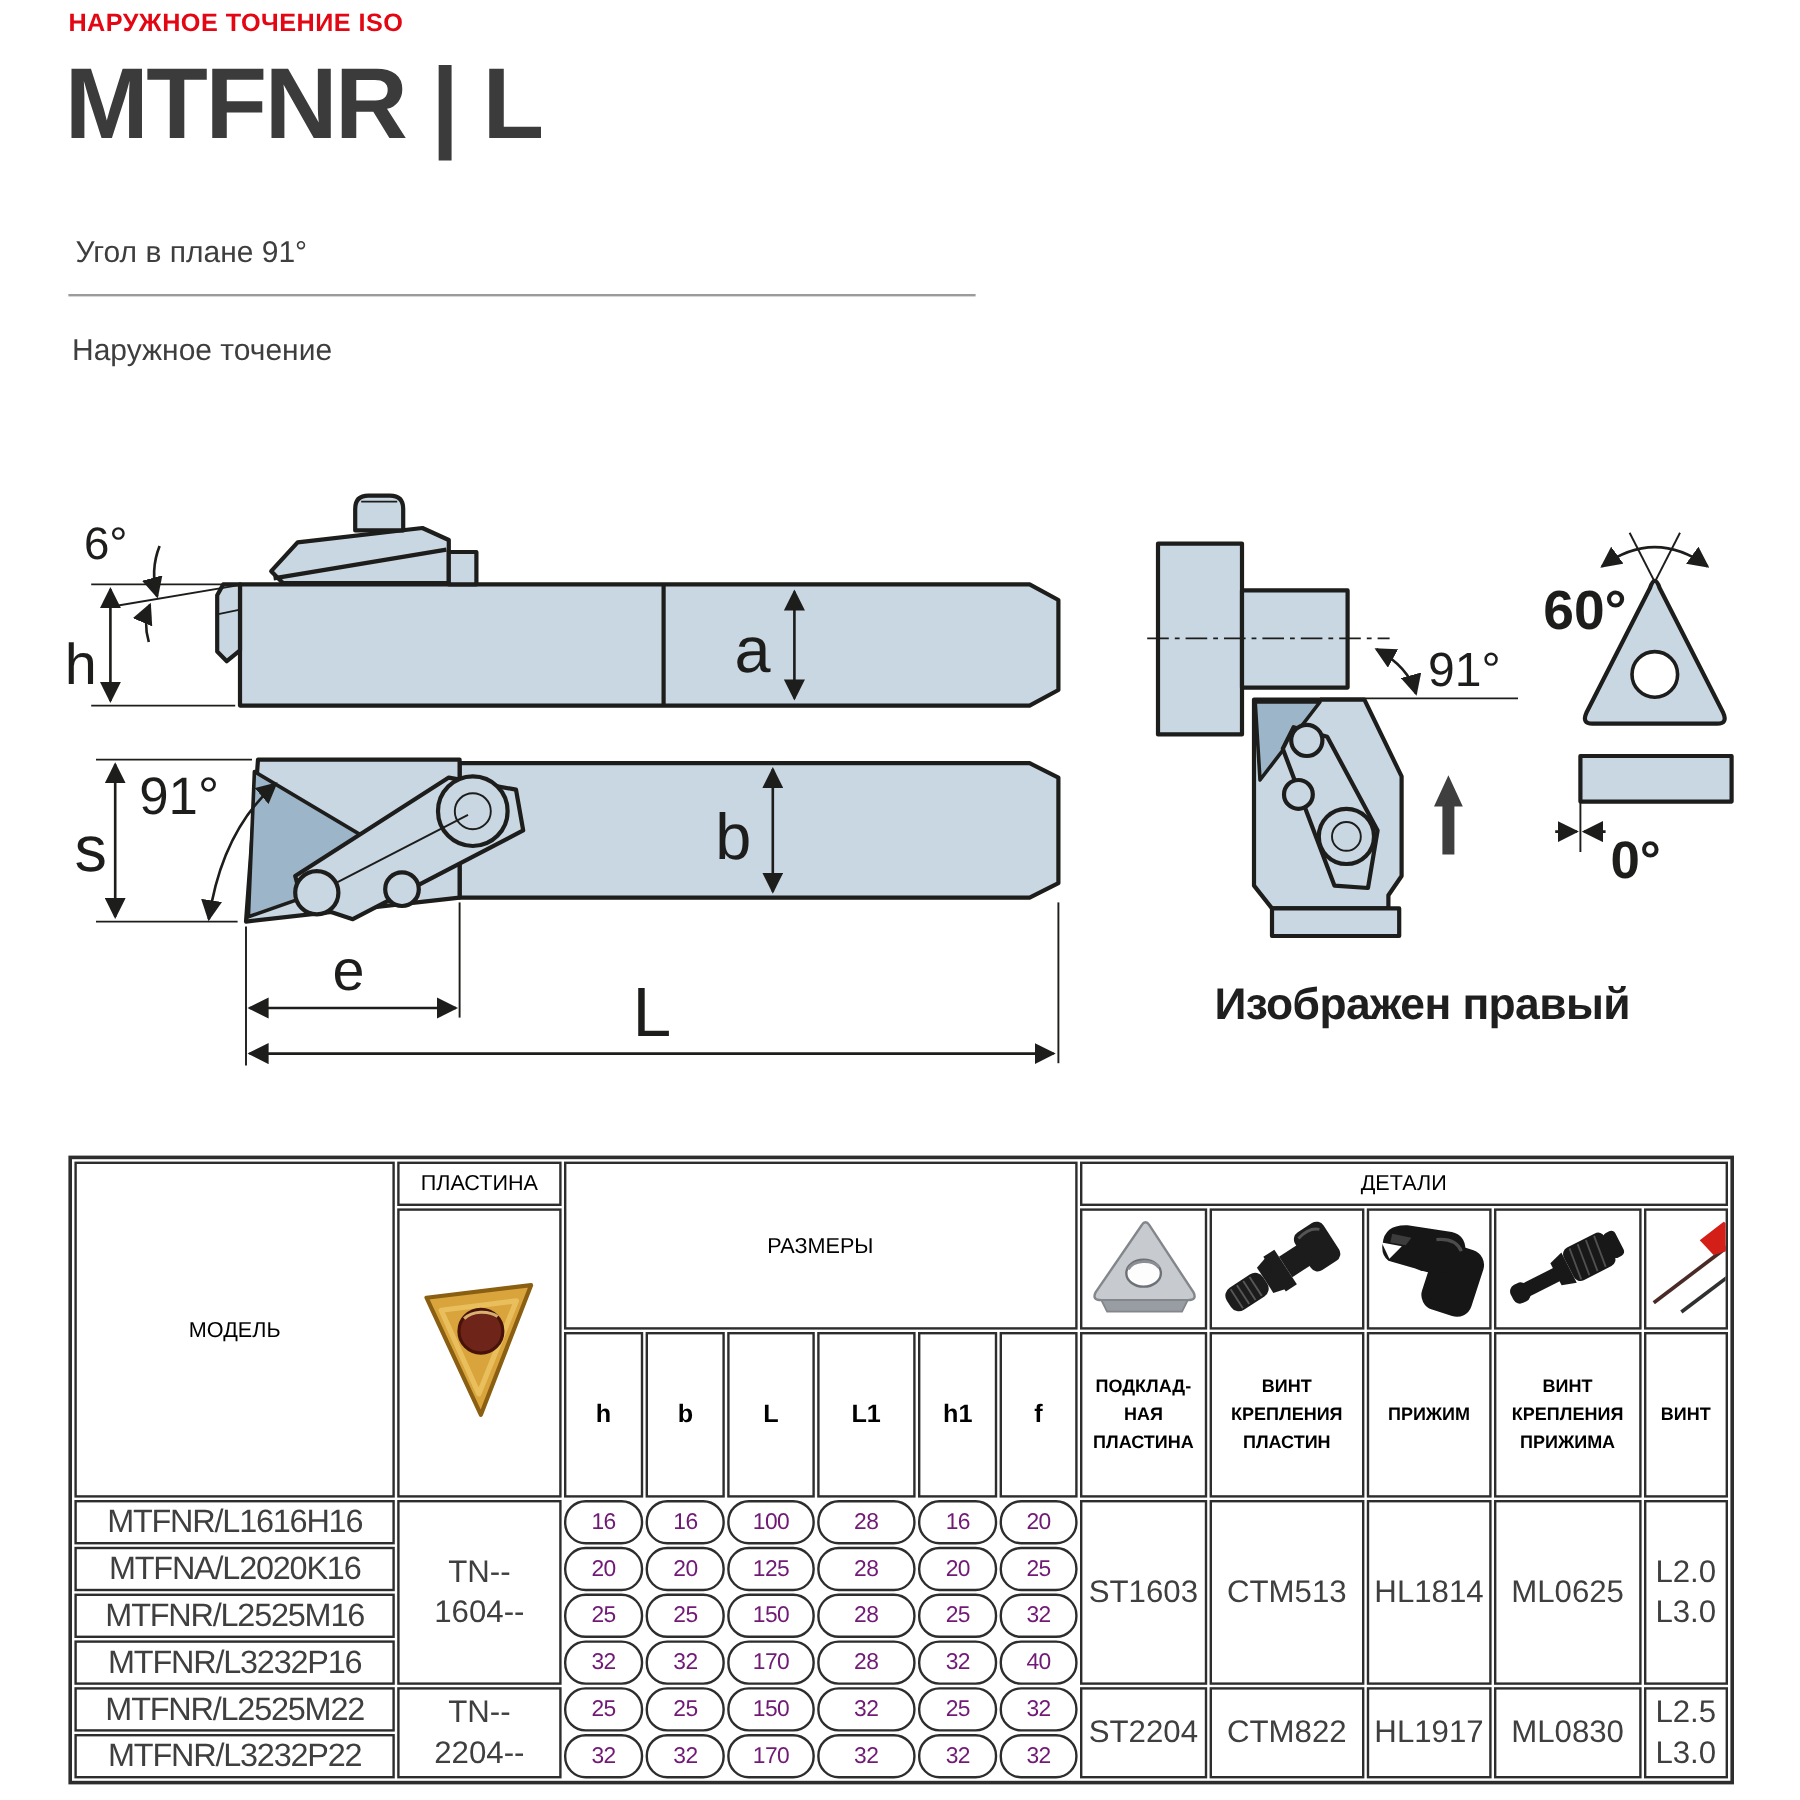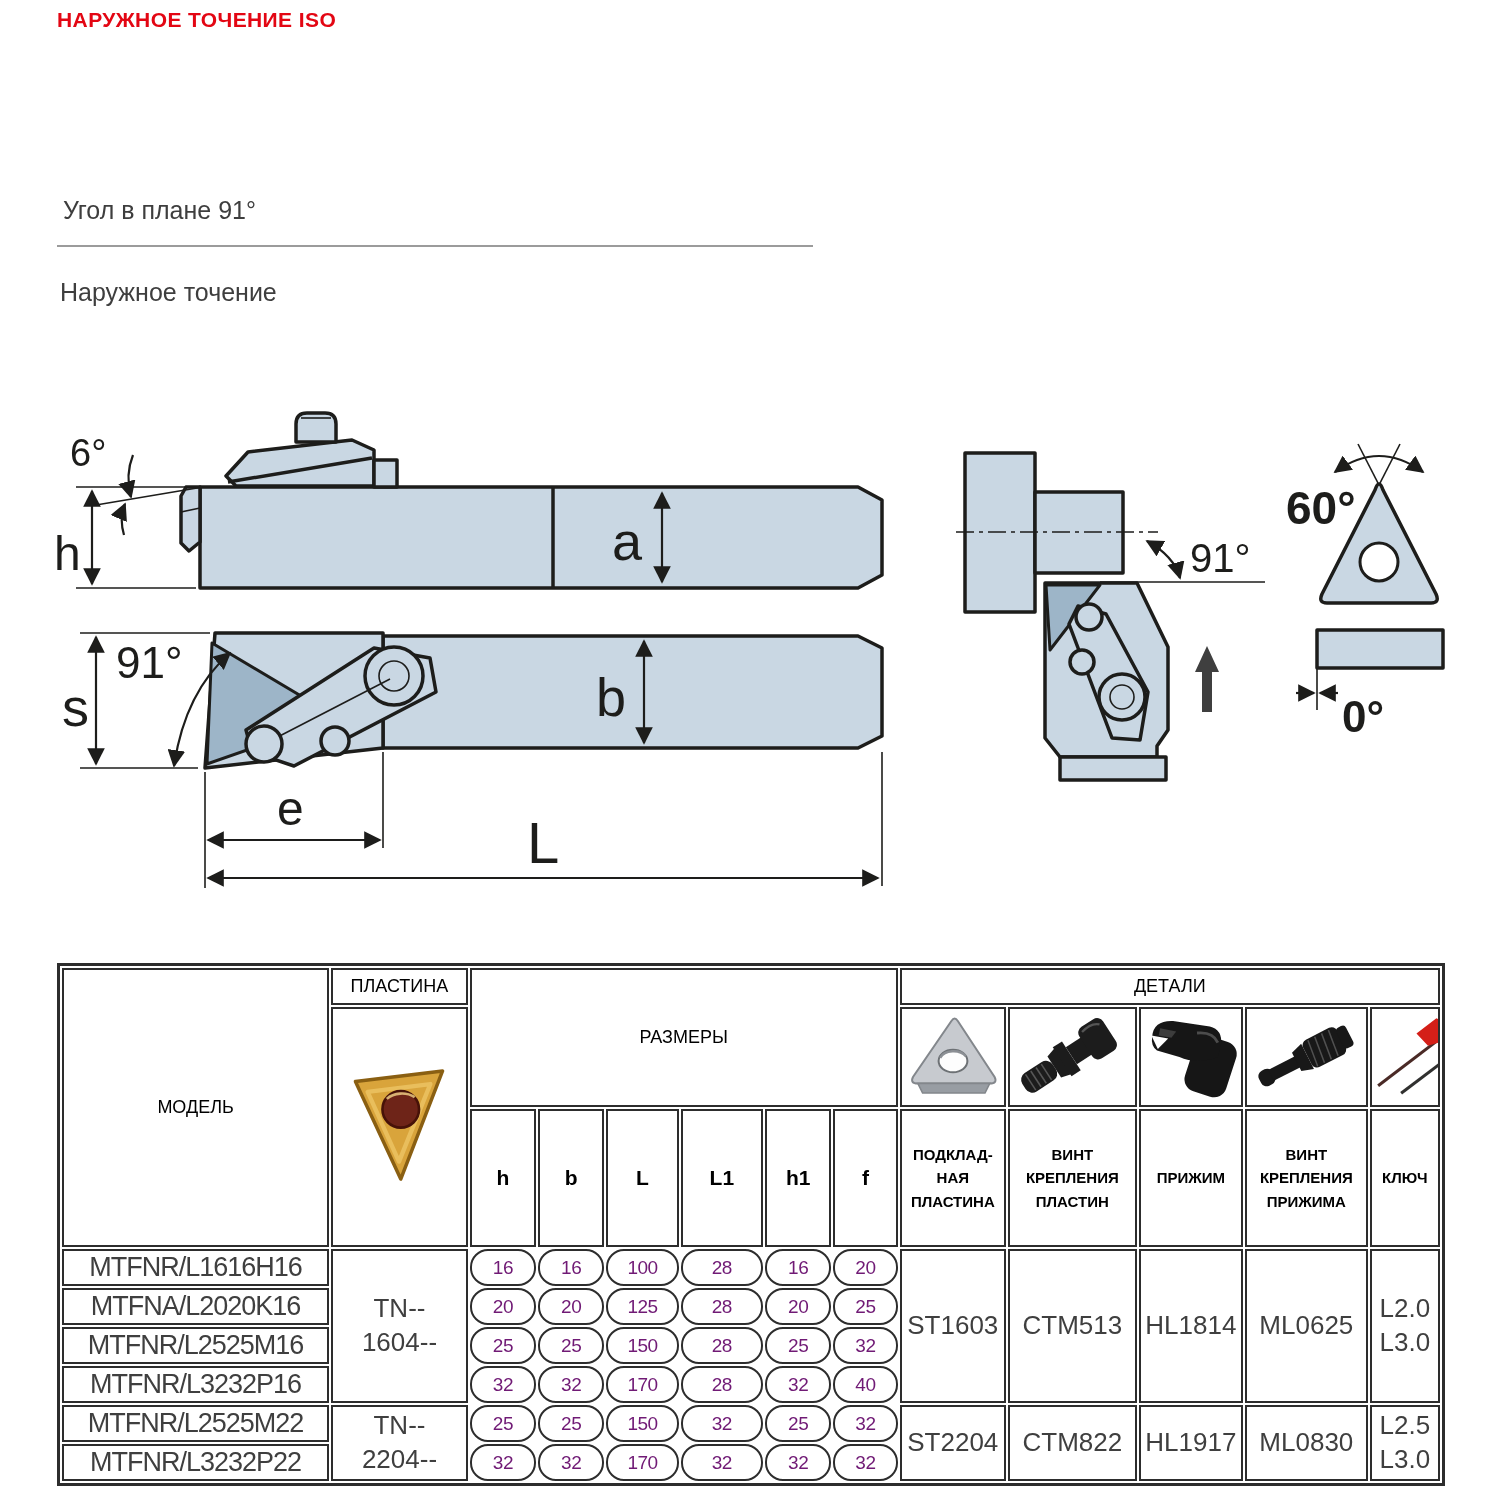--- a/index.html
+++ b/index.html
@@ -36,20 +36,21 @@
   td.imgc{vertical-align:middle;}
   td.insimg{vertical-align:top;padding-top:14px;}
   tr.rA{height:37px;} tr.rB{height:98px;} tr.rC{height:138px;} tr.dr{height:37px;}
 </style>
 </head>
 <body>
 
 <div class="page">
 
   <div class="abs cat-label">НАРУЖНОЕ ТОЧЕНИЕ ISO</div>
+  <h1 class="abs page-title">MTFNR | L</h1>
   <div class="abs sub-angle">Угол в плане 91°</div>
   <div class="abs rule"></div>
   <div class="abs sub-oper">Наружное точение</div>
 
   <svg class="abs" style="left:40px;top:400px;" width="920" height="500" viewBox="0 0 920 500">
     <defs>
       <marker id="ma" viewBox="0 0 10 10" refX="9" refY="5" markerWidth="8" markerHeight="8" orient="auto-start-reverse">
           <path d="M0,0 L10,5 L0,10 Z" fill="#1d1d1b"></path>
         </marker>
     </defs>
@@ -143,20 +144,21 @@
       <text x="336" y="114" font-size="46" font-weight="bold">60°</text>
 
       <path class="shape" d="M367,220 L493,220 L493,258 L367,258 Z"></path>
       <line class="thin" x1="367" y1="258" x2="367" y2="300"></line>
       <line class="dim" x1="346" y1="283" x2="364" y2="283" marker-end="url(#ma)"></line>
       <line class="dim" x1="388" y1="283" x2="370" y2="283" marker-end="url(#ma)"></line>
       <text x="392" y="322" font-size="44" font-weight="bold">0°</text>
     </g>
   </svg>
 
+  <div class="abs drawing-caption">Изображен правый</div>
 
   <table class="spec">
     <colgroup>
       <col style="width:266px">
         <col style="width:136px">
       <col style="width:66px">
         <col style="width:66px">
         <col style="width:72px">
       <col style="width:82px">
         <col style="width:66px">
@@ -248,21 +250,21 @@
         <td class="dimhd">h</td>
         <td class="dimhd">b</td>
         <td class="dimhd">L</td>
         <td class="dimhd">L1</td>
         <td class="dimhd">h1</td>
         <td class="dimhd">f</td>
         <td class="dethd">ПОДКЛАД-НАЯ ПЛАСТИНА</td>
         <td class="dethd">ВИНТ КРЕПЛЕНИЯ ПЛАСТИН</td>
         <td class="dethd">ПРИЖИМ</td>
         <td class="dethd">ВИНТ КРЕПЛЕНИЯ ПРИЖИМА</td>
-        <td class="dethd">КЛЮЧ</td>
+        <td class="dethd">ВИНТ</td>
       </tr>
 
       <tr class="dr">
         <td class="model">MTFNR/L1616H16</td>
         <td class="grp" rowspan="4">
           <span>TN--</span>
           <span>1604--</span>
         </td>
         <td class="data">16</td>
         <td class="data">16</td>

